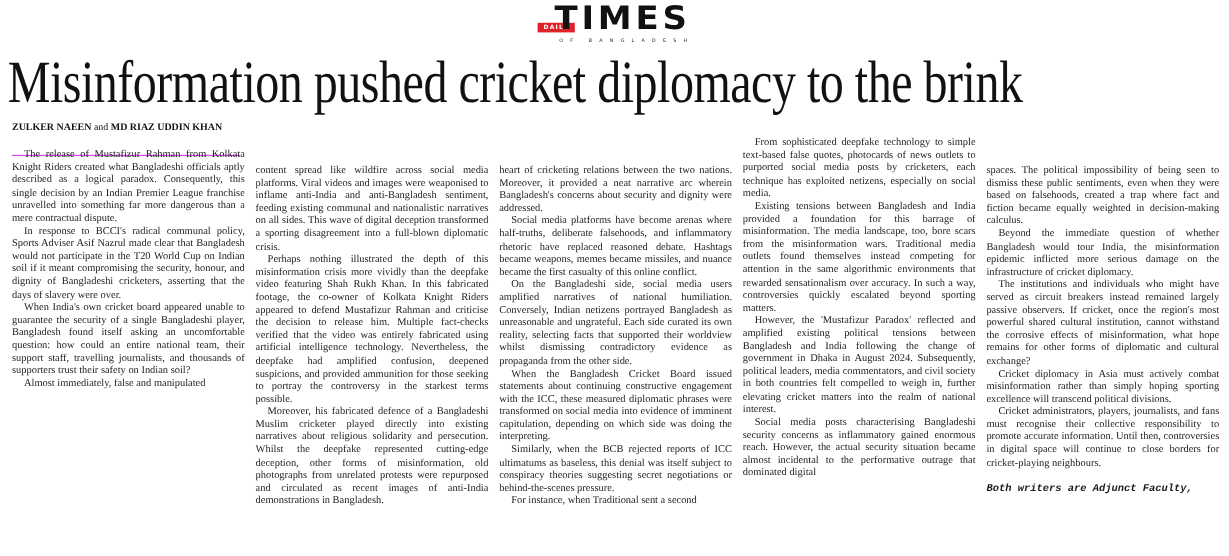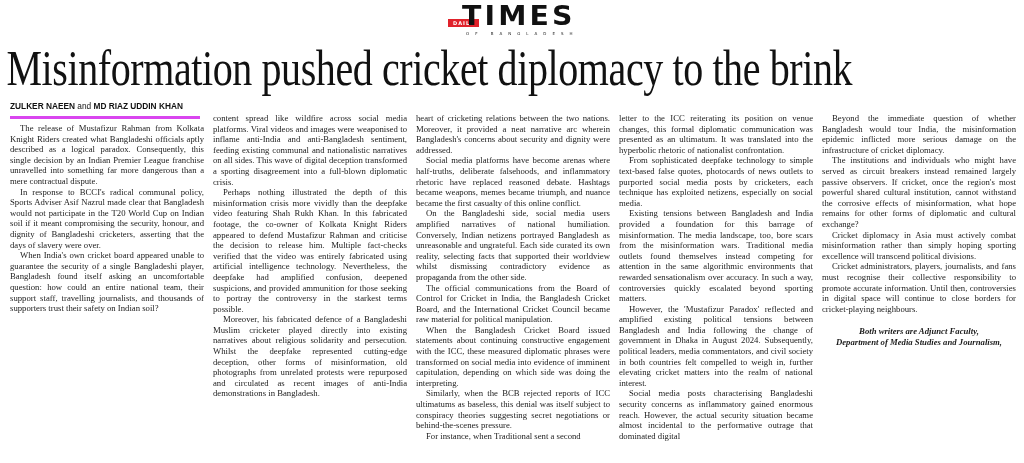--- a/index.html
+++ b/index.html
@@ -3,28 +3,28 @@
 <meta charset="utf-8">
 <style>
   html, body { margin: 0; padding: 0; background: #ffffff; }
   body { width: 1024px; height: 463px; overflow: hidden; position: relative; color: #1a1a1a; }
   .masthead { position: absolute; top: 2px; left: 0; width: 1024px; height: 34px; text-align: center; }
   .logo { position: relative; display: inline-block; width: 128px; height: 34px; }
   .logo-times { position: absolute; left: 14px; top: 0px; font-family: "DejaVu Sans", sans-serif; font-weight: bold; font-size: 27px; letter-spacing: 3px; line-height: 28px; color: #111; transform: scaleX(1.05); transform-origin: left; }
   .logo-daily { position: absolute; left: 0px; top: 17px; background: #e0222b; color: #fff; font-family: "DejaVu Sans", sans-serif; font-size: 5px; font-weight: bold; letter-spacing: 1px; padding: 1px 5px; line-height: 6px; }
   .logo-sub { position: absolute; left: 18px; top: 29px; font-family: "DejaVu Sans", sans-serif; font-size: 4px; letter-spacing: 6px; color: #222; white-space: nowrap; }
   .headline { position: absolute; top: 40px; left: 0; width: 1024px; font-family: "Liberation Serif", serif; font-size: 50px; line-height: 56px; color: #111; white-space: nowrap; transform: scaleX(0.8); transform-origin: left; padding-left: 8px; letter-spacing: -0.5px; }
-  .byline { position: absolute; top: 101px; left: 10px; width: 190px; font-family: Liberation Sans, sans-serif; font-size: 8.3px; font-weight: bold; color: #111; border-bottom: 3px solid #d946ef; padding-bottom: 5px; white-space: nowrap; }
+  .byline { position: absolute; top: 101px; left: 10px; width: 190px; font-family: Liberation Serif, serif; font-size: 8.3px; font-weight: bold; color: #111; border-bottom: 1px solid #d946ef; padding-bottom: 19px; white-space: nowrap; }
   .byline .and { font-weight: normal; }
   .columns { position: absolute; top: 113px; left: 10px; width: 1006px; height: 345px; display: flex; gap: 9px; }
   .col { flex: 1 1 0; font-family: "Liberation Serif", serif; font-size: 8.7px; line-height: 10.6px; text-align: justify; color: #1c1c1c; overflow: hidden; }
   .col p { margin: 0; text-indent: 10px; }
-  .col p.cont { text-indent: 0; }
+  .col p.cont { text-indent: 0; margin-top: 23px; }
   .col-1 { padding-top: 10px; }
-  .footnote { margin-top: 12px; text-align: center; font-family: Liberation Serif, serif; font-style: italic; font-weight: bold; font-size: 8.7px; line-height: 10.6px; }
+  .footnote { margin-top: 12px; text-align: left; font-family: Liberation Mono, monospace; font-style: italic; font-weight: bold; font-size: 8.7px; line-height: 10.6px; }
 </style>
 </head>
 <body>
 
 <div class="masthead">
   <div class="logo">
     <span class="logo-daily">DAILY</span>
     <span class="logo-times">TIMES</span>
     <span class="logo-sub">OF BANGLADESH</span>
   </div>
@@ -36,45 +36,44 @@
   <span>ZULKER NAEEN</span>
   <span class="and">and</span>
   <span>MD RIAZ UDDIN KHAN</span>
 </div>
 
 <div class="columns">
   <div class="col col-1">
       <p>The release of Mustafizur Rahman from Kolkata Knight Riders created what Bangladeshi officials aptly described as a logical paradox. Consequently, this single decision by an Indian Premier League franchise unravelled into something far more dangerous than a mere contractual dispute.</p>
       <p>In response to BCCI's radical communal policy, Sports Adviser Asif Nazrul made clear that Bangladesh would not participate in the T20 World Cup on Indian soil if it meant compromising the security, honour, and dignity of Bangladeshi cricketers, asserting that the days of slavery were over.</p>
       <p>When India's own cricket board appeared unable to guarantee the security of a single Bangladeshi player, Bangladesh found itself asking an uncomfortable question: how could an entire national team, their support staff, travelling journalists, and thousands of supporters trust their safety on Indian soil?</p>
+      <p>Almost immediately, false and manipulated</p>
     </div>
   <div class="col">
       <p class="cont">content spread like wildfire across social media platforms. Viral videos and images were weaponised to inflame anti-India and anti-Bangladesh sentiment, feeding existing communal and nationalistic narratives on all sides. This wave of digital deception transformed a sporting disagreement into a full-blown diplomatic crisis.</p>
       <p>Perhaps nothing illustrated the depth of this misinformation crisis more vividly than the deepfake video featuring Shah Rukh Khan. In this fabricated footage, the co-owner of Kolkata Knight Riders appeared to defend Mustafizur Rahman and criticise the decision to release him. Multiple fact-checks verified that the video was entirely fabricated using artificial intelligence technology. Nevertheless, the deepfake had amplified confusion, deepened suspicions, and provided ammunition for those seeking to portray the controversy in the starkest terms possible.</p>
       <p>Moreover, his fabricated defence of a Bangladeshi Muslim cricketer played directly into existing narratives about religious solidarity and persecution. Whilst the deepfake represented cutting-edge deception, other forms of misinformation, old photographs from unrelated protests were repurposed and circulated as recent images of anti-India demonstrations in Bangladesh.</p>
     </div>
   <div class="col">
       <p class="cont">heart of cricketing relations between the two nations. Moreover, it provided a neat narrative arc wherein Bangladesh's concerns about security and dignity were addressed.</p>
-      <p>Social media platforms have become arenas where half-truths, deliberate falsehoods, and inflammatory rhetoric have replaced reasoned debate. Hashtags became weapons, memes became triumph, and nuance became the first casualty of this online conflict.</p>
+      <p>Social media platforms have become arenas where half-truths, deliberate falsehoods, and inflammatory rhetoric have replaced reasoned debate. Hashtags became weapons, memes became missiles, and nuance became the first casualty of this online conflict.</p>
       <p>On the Bangladeshi side, social media users amplified narratives of national humiliation. Conversely, Indian netizens portrayed Bangladesh as unreasonable and ungrateful. Each side curated its own reality, selecting facts that supported their worldview whilst dismissing contradictory evidence as propaganda from the other side.</p>
-      <p>The official communications from the Board of Control for Cricket in India, the Bangladesh Cricket Board, and the International Cricket Council became raw material for political manipulation.</p>
       <p>When the Bangladesh Cricket Board issued statements about continuing constructive engagement with the ICC, these measured diplomatic phrases were transformed on social media into evidence of imminent capitulation, depending on which side was doing the interpreting.</p>
       <p>Similarly, when the BCB rejected reports of ICC ultimatums as baseless, this denial was itself subject to conspiracy theories suggesting secret negotiations or behind-the-scenes pressure.</p>
       <p>For instance, when Traditional sent a second</p>
     </div>
   <div class="col">
-      <p class="cont">letter to the ICC reiterating its position on venue changes, this formal diplomatic communication was presented as an ultimatum. It was translated into the hyperbolic rhetoric of nationalist confrontation.</p>
       <p>From sophisticated deepfake technology to simple text-based false quotes, photocards of news outlets to purported social media posts by cricketers, each technique has exploited netizens, especially on social media.</p>
       <p>Existing tensions between Bangladesh and India provided a foundation for this barrage of misinformation. The media landscape, too, bore scars from the misinformation wars. Traditional media outlets found themselves instead competing for attention in the same algorithmic environments that rewarded sensationalism over accuracy. In such a way, controversies quickly escalated beyond sporting matters.</p>
       <p>However, the 'Mustafizur Paradox' reflected and amplified existing political tensions between Bangladesh and India following the change of government in Dhaka in August 2024. Subsequently, political leaders, media commentators, and civil society in both countries felt compelled to weigh in, further elevating cricket matters into the realm of national interest.</p>
       <p>Social media posts characterising Bangladeshi security concerns as inflammatory gained enormous reach. However, the actual security situation became almost incidental to the performative outrage that dominated digital</p>
     </div>
   <div class="col">
+      <p class="cont">spaces. The political impossibility of being seen to dismiss these public sentiments, even when they were based on falsehoods, created a trap where fact and fiction became equally weighted in decision-making calculus.</p>
       <p>Beyond the immediate question of whether Bangladesh would tour India, the misinformation epidemic inflicted more serious damage on the infrastructure of cricket diplomacy.</p>
       <p>The institutions and individuals who might have served as circuit breakers instead remained largely passive observers. If cricket, once the region's most powerful shared cultural institution, cannot withstand the corrosive effects of misinformation, what hope remains for other forms of diplomatic and cultural exchange?</p>
       <p>Cricket diplomacy in Asia must actively combat misinformation rather than simply hoping sporting excellence will transcend political divisions.</p>
       <p>Cricket administrators, players, journalists, and fans must recognise their collective responsibility to promote accurate information. Until then, controversies in digital space will continue to close borders for cricket-playing neighbours.</p>
       <div class="footnote">
         <div>Both writers are Adjunct Faculty,</div>
-        <div>Department of Media Studies and Journalism,</div>
       </div>
     </div>
 </div>
 
 </body></html>

